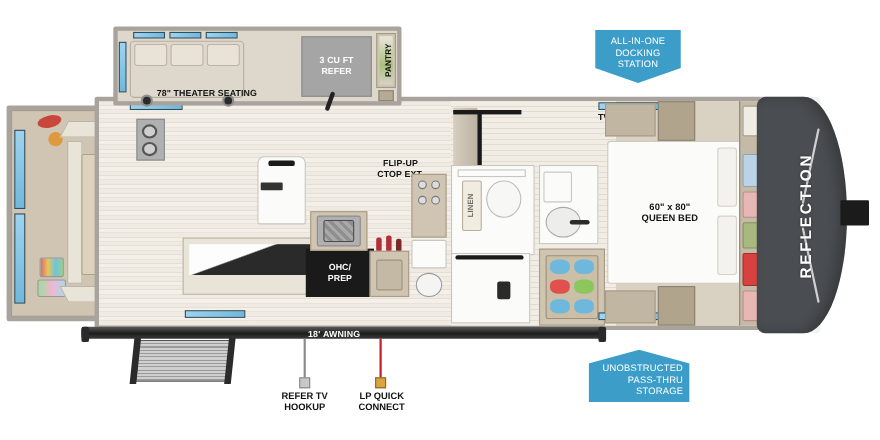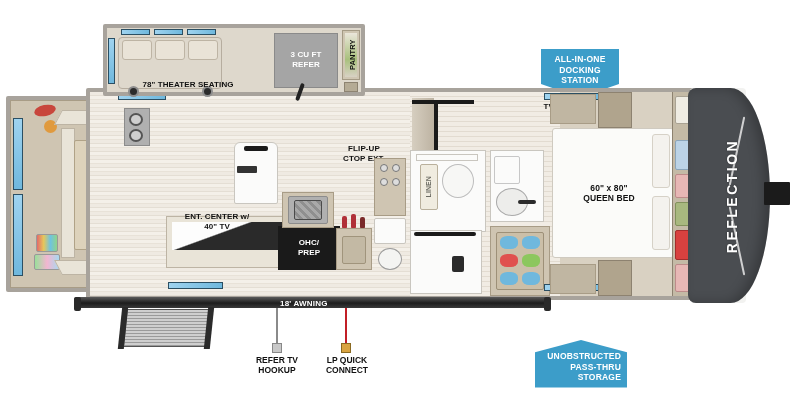--- a/index.html
+++ b/index.html
@@ -11,27 +11,26 @@
     position: relative;
   }
   #stage { position: absolute; inset: 0; }
 
   .abs { position: absolute; }
 
   
   .badge {
     position: absolute;
     color: #fff;
-    font-weight: bold;
+    font-weight: normal;
     font-size: 8.5px;
     line-height: 10.5px;
     text-align: center;
     letter-spacing: 0.2px;
     padding: 5px 6px 5px 6px;
-    margin-top: 22px;
   }
   .badge-down {
     background: #3c9dc9;
     clip-path: polygon(0 0, 100% 0, 100% 72%, 50% 100%, 0 72%);
     padding-bottom: 12px;
   }
   .badge-up {
     background: #3c9dc9;
     clip-path: polygon(50% 0, 100% 26%, 100% 100%, 0 100%, 0 26%);
     padding-top: 11px;
@@ -172,22 +171,20 @@
 
     <div class="fn winh" style="left:112px; top:5px; width:48px; height:7px;"></div>
     <div class="fn winh" style="left:162px; top:194px; width:55px; height:7px;"></div>
 
     <div class="fn gray" style="left:118px; top:20px; width:26px; height:38px;"></div>
     <div class="sm-item" style="left:123px; top:25px; width:14px; height:13px; border:2px solid #555; border-radius:50%; background:#cfcfcf;"></div>
     <div class="sm-item" style="left:123px; top:41px; width:14px; height:13px; border:2px solid #555; border-radius:50%; background:#cfcfcf;"></div>
 
     <div class="fn cream" style="left:160px; top:128px; width:130px; height:52px;"></div>
     <div class="fn" style="left:166px; top:134px; width:116px; height:28px; background:linear-gradient(160deg,#fdfdfd 40%,#2a2a2a 42%);"></div>
-    <div class="lbl" style="left:152px; top:124px; width:118px;">ENT. CENTER w/
-40" TV</div>
 
     <div class="fn white" style="left:228px; top:54px; width:44px; height:62px; border-radius:6px 6px 2px 2px;"></div>
     <div class="fn blk" style="left:238px; top:58px; width:24px; height:5px; border-radius:2px;"></div>
     <div class="sm-item" style="left:231px; top:78px; width:20px; height:7px; background:#333; border-radius:1px;"></div>
 
     <div class="fn blk" style="left:272px; top:138px; width:62px; height:44px;"></div>
     <div class="lbl lbl-w" style="left:272px; top:150px; width:62px;">OHC/
 PREP</div>
 
     <div class="fn tan" style="left:276px; top:104px; width:52px; height:36px;"></div>

